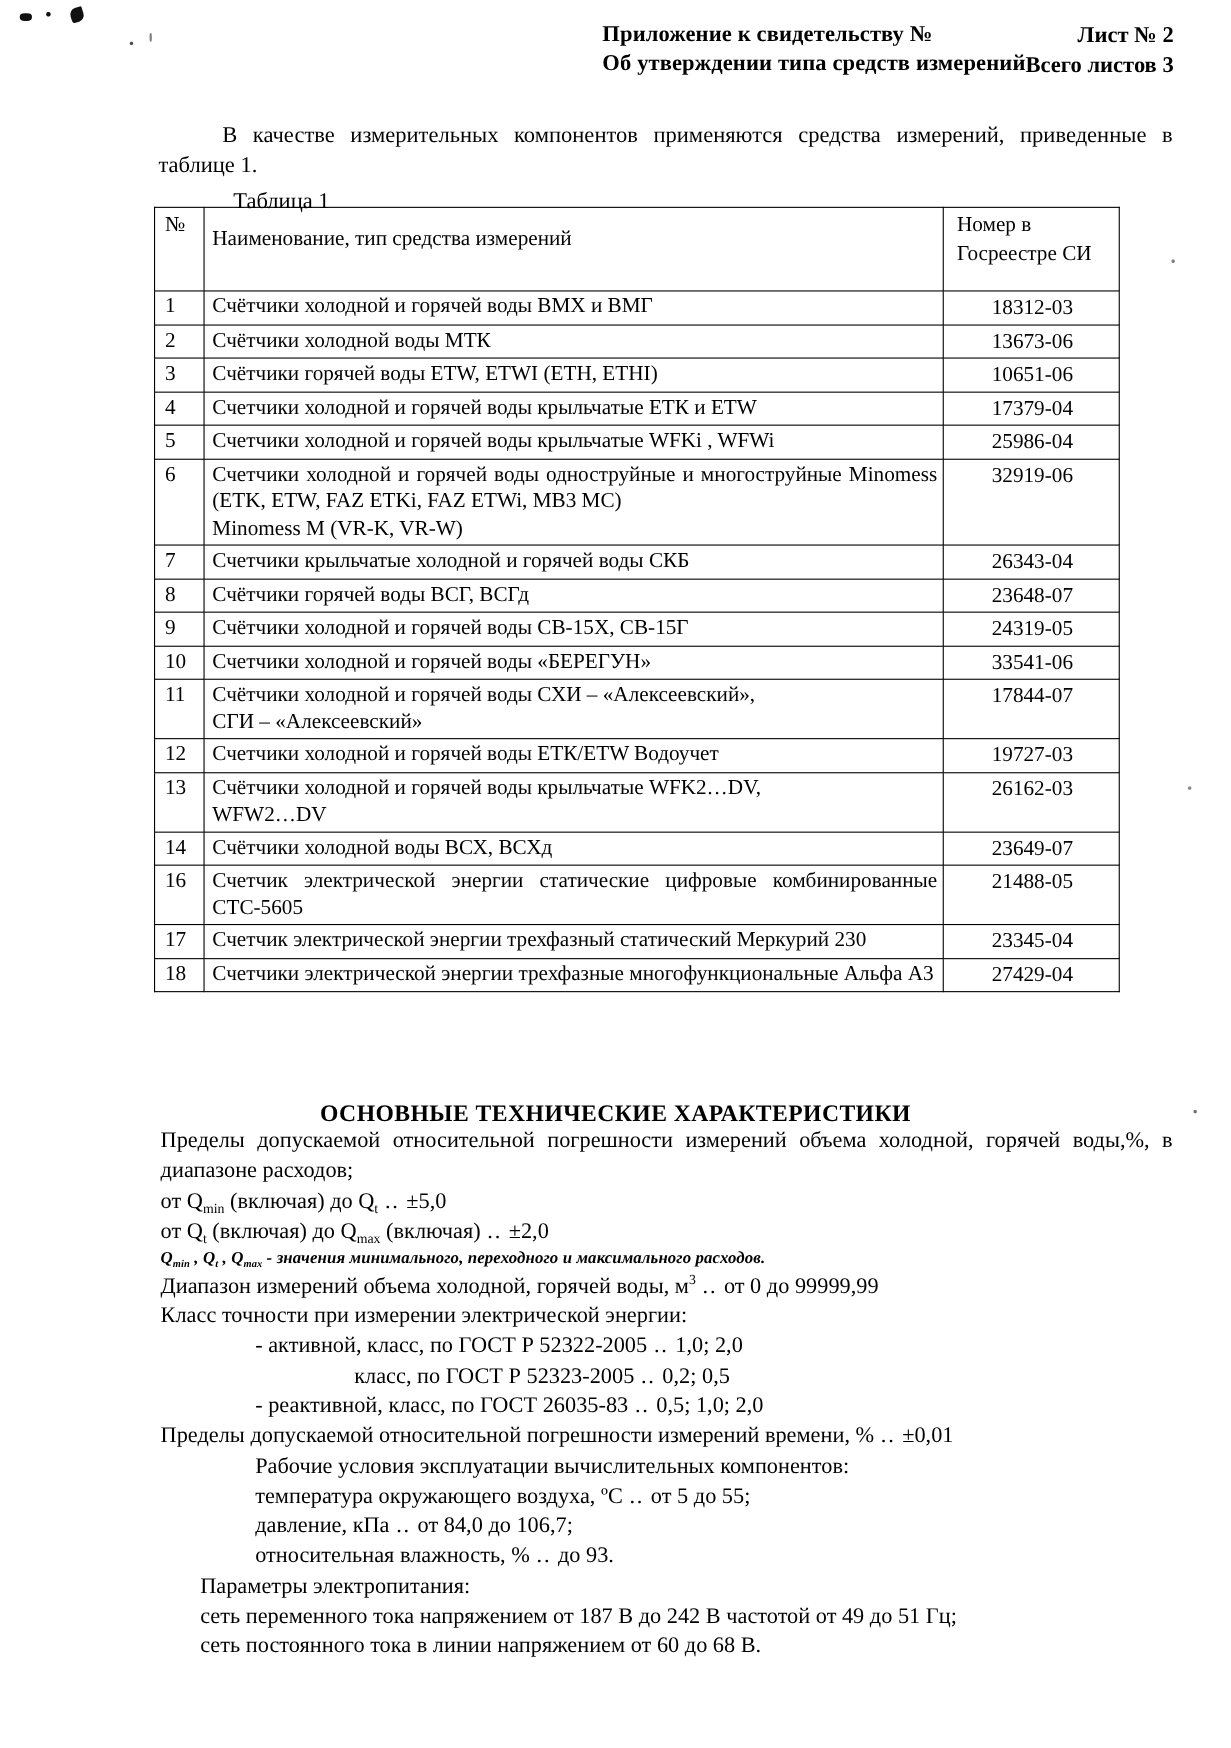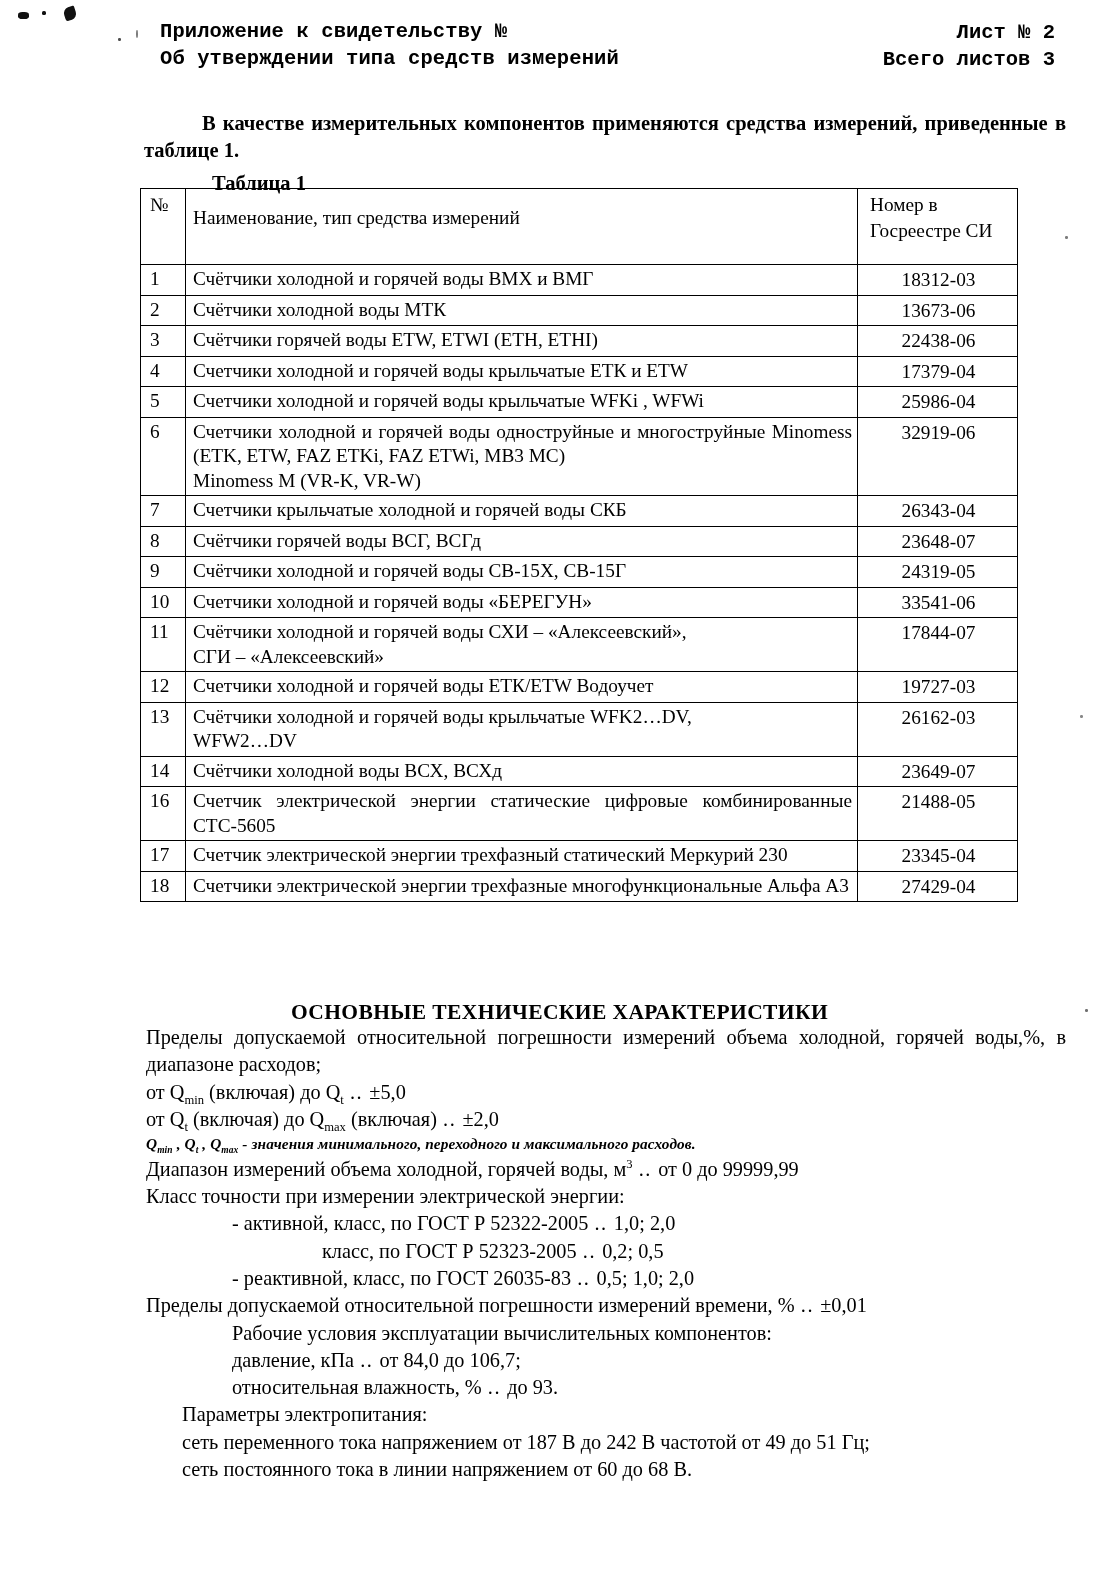--- a/index.html
+++ b/index.html
@@ -36,28 +36,27 @@
               border-radius: 50% 10% 50% 20%; transform: rotate(-18deg); }
   .speck.s4 { left: 118px; top: 38px; width: 3px;  height: 3px; opacity: .75; }
   .speck.s5 { left: 136px; top: 30px; width: 2px;  height: 8px; opacity: .55; }
   .speck.s6 { left: 1085px; top: 1009px; width: 3px; height: 3px; opacity: .6; }
   .speck.s7 { left: 1065px; top: 236px;  width: 3px; height: 3px; opacity: .55; }
   .speck.s8 { left: 1080px; top: 715px;  width: 3px; height: 3px; opacity: .5; }
 
   
   .doc-header {
     position: absolute;
-    left: 0; right: 12px;
+    left: 0; right: 0;
     top: 18px;
     display: flex;
-    justify-content: space-between;
+    justify-content: flex-end;
     align-items: flex-start;
     padding: 0 52px 0 160px;
     box-sizing: border-box;
-    font-family: Liberation Mono, monospace;
   }
   .header-left {
     font-size: 20.5px;
     font-weight: bold;
     line-height: 1.32;
     letter-spacing: 0.1px;
   }
   .header-right {
     font-size: 20.5px;
     font-weight: bold;
@@ -70,21 +69,20 @@
   
   .intro {
     position: absolute;
     left: 144px;
     top: 110px;
     width: 922px;
     font-size: 20.5px;
     line-height: 1.33;
     text-align: justify;
     text-indent: 58px;
-    font-weight: bold;
   }
   .intro .tbl-caption {
     display: block;
     text-indent: 0;
     margin-left: 68px;
     margin-top: 5px;
   }
 
   
   .si-table {
@@ -244,21 +242,21 @@
           <td class="name-j">
             <span>Счётчики холодной воды МТК</span>
           </td>
           <td class="reg">13673-06</td>
         </tr>
         <tr>
           <td class="num">3</td>
           <td class="name-j">
             <span>Счётчики горячей воды ETW, ETWI (ETH, ETHI)</span>
           </td>
-          <td class="reg">22438-06</td>
+          <td class="reg">10651-06</td>
         </tr>
         <tr>
           <td class="num">4</td>
           <td class="name-j">
             <span>Счетчики холодной и горячей воды  крыльчатые ЕТК и ETW</span>
           </td>
           <td class="reg">17379-04</td>
         </tr>
         <tr>
           <td class="num">5</td>
@@ -406,20 +404,25 @@
     </span>
 
     <span class="ln dotrow">
       <span>Пределы допускаемой относительной погрешности измерений времени, %</span>
       <span class="lead">..</span>
       <span class="val">±0,01</span>
     </span>
 
     <span class="ln ind2">Рабочие условия эксплуатации вычислительных компонентов:</span>
 
+    <span class="ln dotrow ind2">
+      <span>температура окружающего воздуха, ºС</span>
+      <span class="lead">..</span>
+      <span class="val">от 5 до 55;</span>
+    </span>
 
     <span class="ln dotrow ind2">
       <span>давление, кПа</span>
       <span class="lead">..</span>
       <span class="val">от 84,0 до 106,7;</span>
     </span>
 
     <span class="ln dotrow ind2">
       <span>относительная влажность, %</span>
       <span class="lead">..</span>

